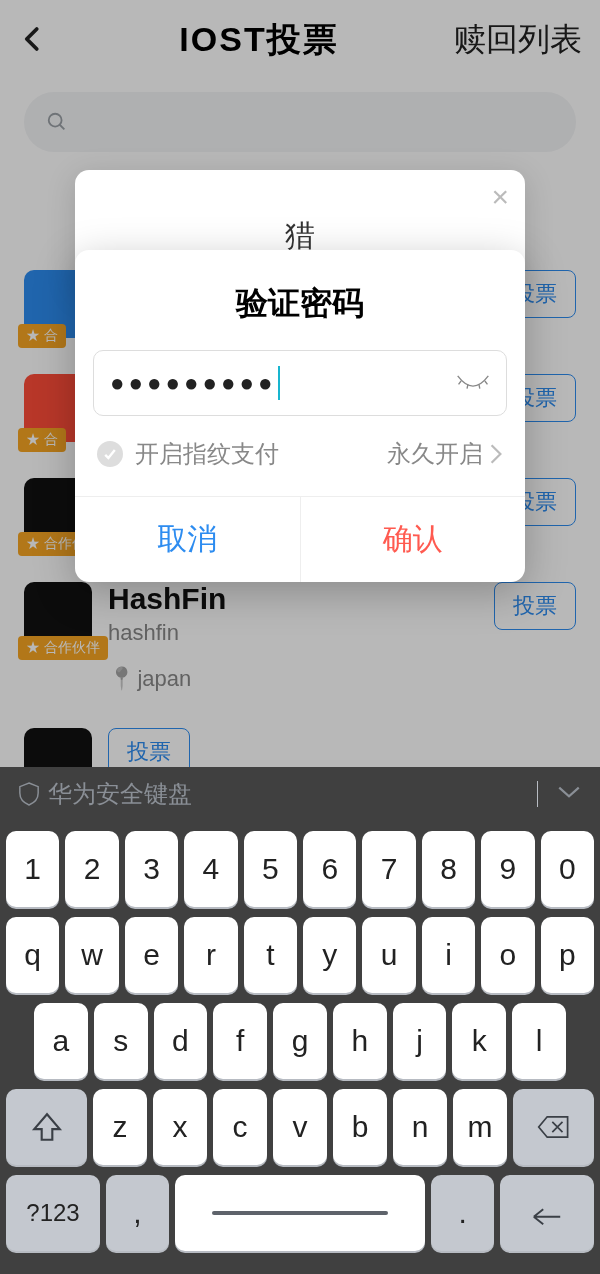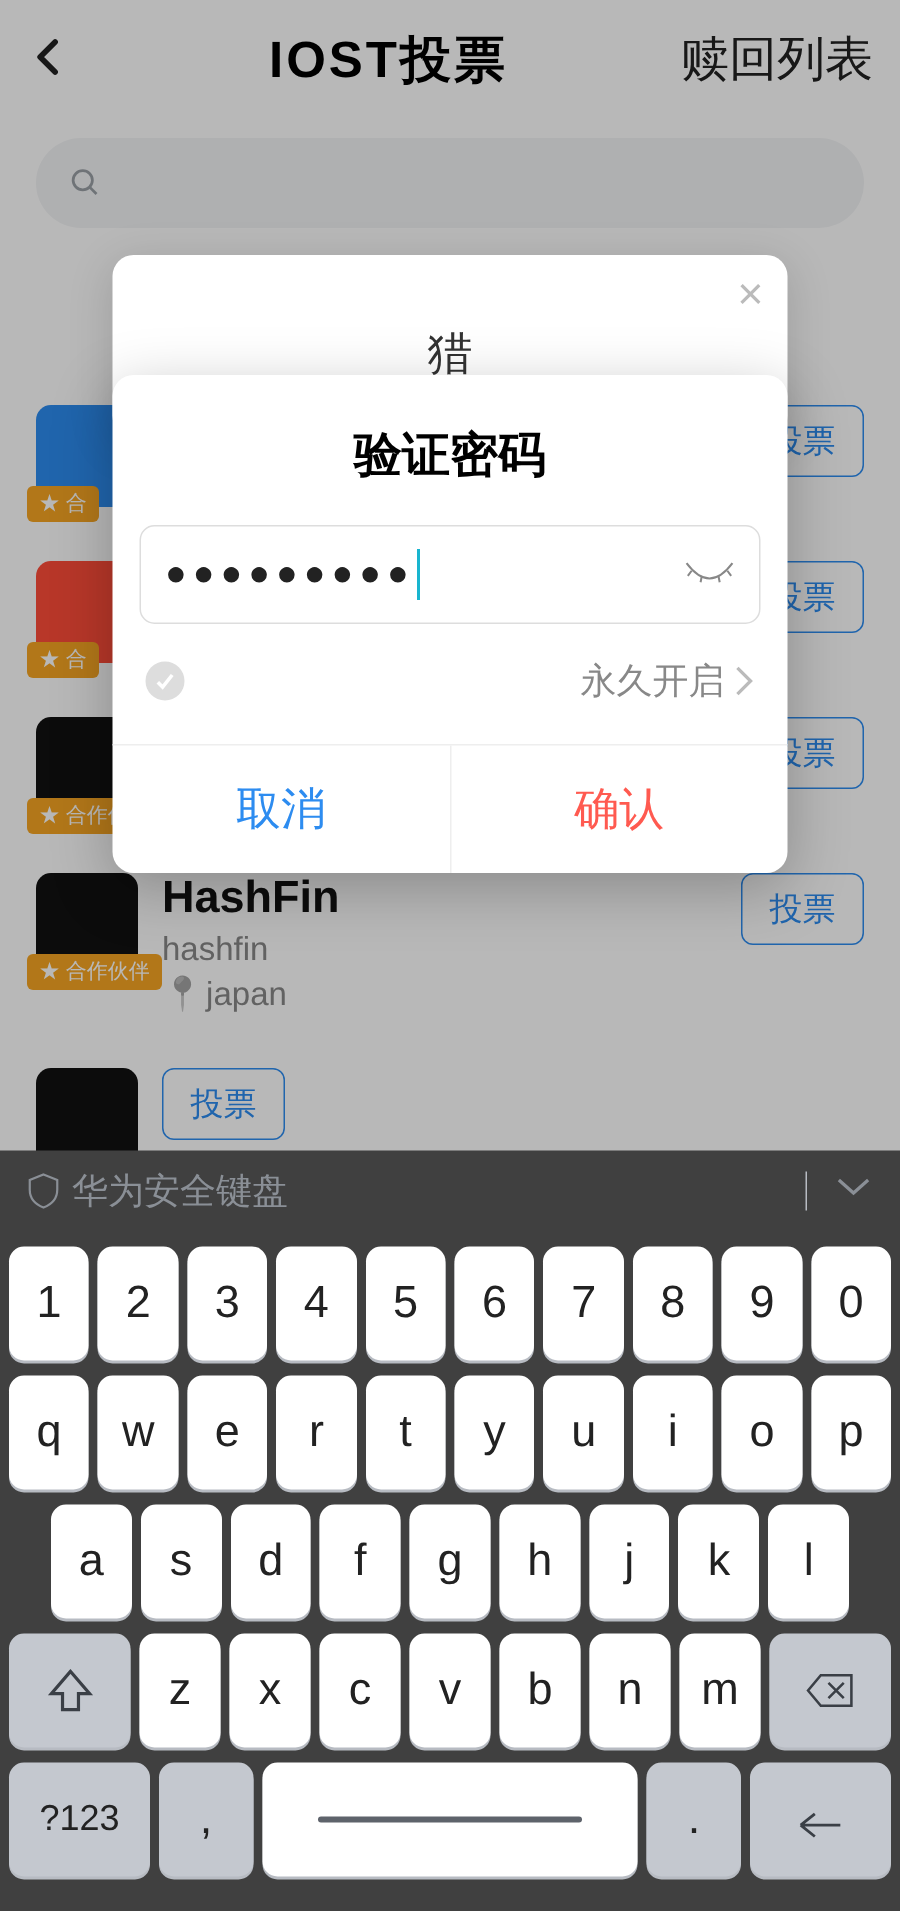--- a/index.html
+++ b/index.html
@@ -21,21 +21,21 @@
 
   .list { padding: 40px 0 0 0; }
   .row  { display:flex; align-items:flex-start; padding:18px 24px; gap:16px; position:relative; }
   .logo { width:68px; height:68px; border-radius:10px; background:#444; position:relative; flex-shrink:0;}
   .badge{ position:absolute; bottom:-10px; left:-6px; background:#f7a623; color:#fff;
           font-size:14px; padding:3px 8px; border-radius:4px; white-space:nowrap;}
   .badge::before{content:"★ ";}
   .info { flex:1; }
   .info .name { font-size:30px; font-weight:700; color:#111;}
   .info .sub  { font-size:22px; color:#888; margin-top:4px;}
-  .info .loc  { font-size:22px; color:#888; margin-top:4px;}
+  .info .loc  { font-size:22px; color:#888; margin-top:20px;}
   .info .loc::before{content:"📍"; filter:grayscale(1); opacity:.6; margin-right:2px;}
   .vote { border:1.5px solid #2d8cf0; color:#2d8cf0; background:#fff;
           padding:8px 18px; font-size:22px; border-radius:8px; align-self:flex-start;}
   
   .blue-confirm{ position:absolute; top:515px; left:50%; transform:translateX(-50%);
                  width:260px; height:64px; background:#2d8cf0; color:#fff; border-radius:10px;
                  display:flex; align-items:center; justify-content:center; font-size:28px; z-index:5;}
 
   
   .sheet { position:absolute; left:75px; right:75px; top:170px; background:#fff;
@@ -164,20 +164,21 @@
             <path d="M6 10l-3 4 M14 14l-1 5 M27 14l1 5 M34 10l3 4"></path>
           </svg>
       </span>
     </div>
     <div class="fp-row">
       <span class="chk">
         <svg viewBox="0 0 20 20">
             <path d="M4 11l4 4 8-10"></path>
           </svg>
       </span>
+      <span>开启指纹支付</span>
       <span class="fp-right">
         <span>永久开启</span>
         <svg viewBox="0 0 12 20">
             <path d="M2 2l8 8-8 8"></path>
           </svg>
       </span>
     </div>
     <div class="dlg-btns">
       <div class="cancel">取消</div>
       <div class="ok">确认</div>

